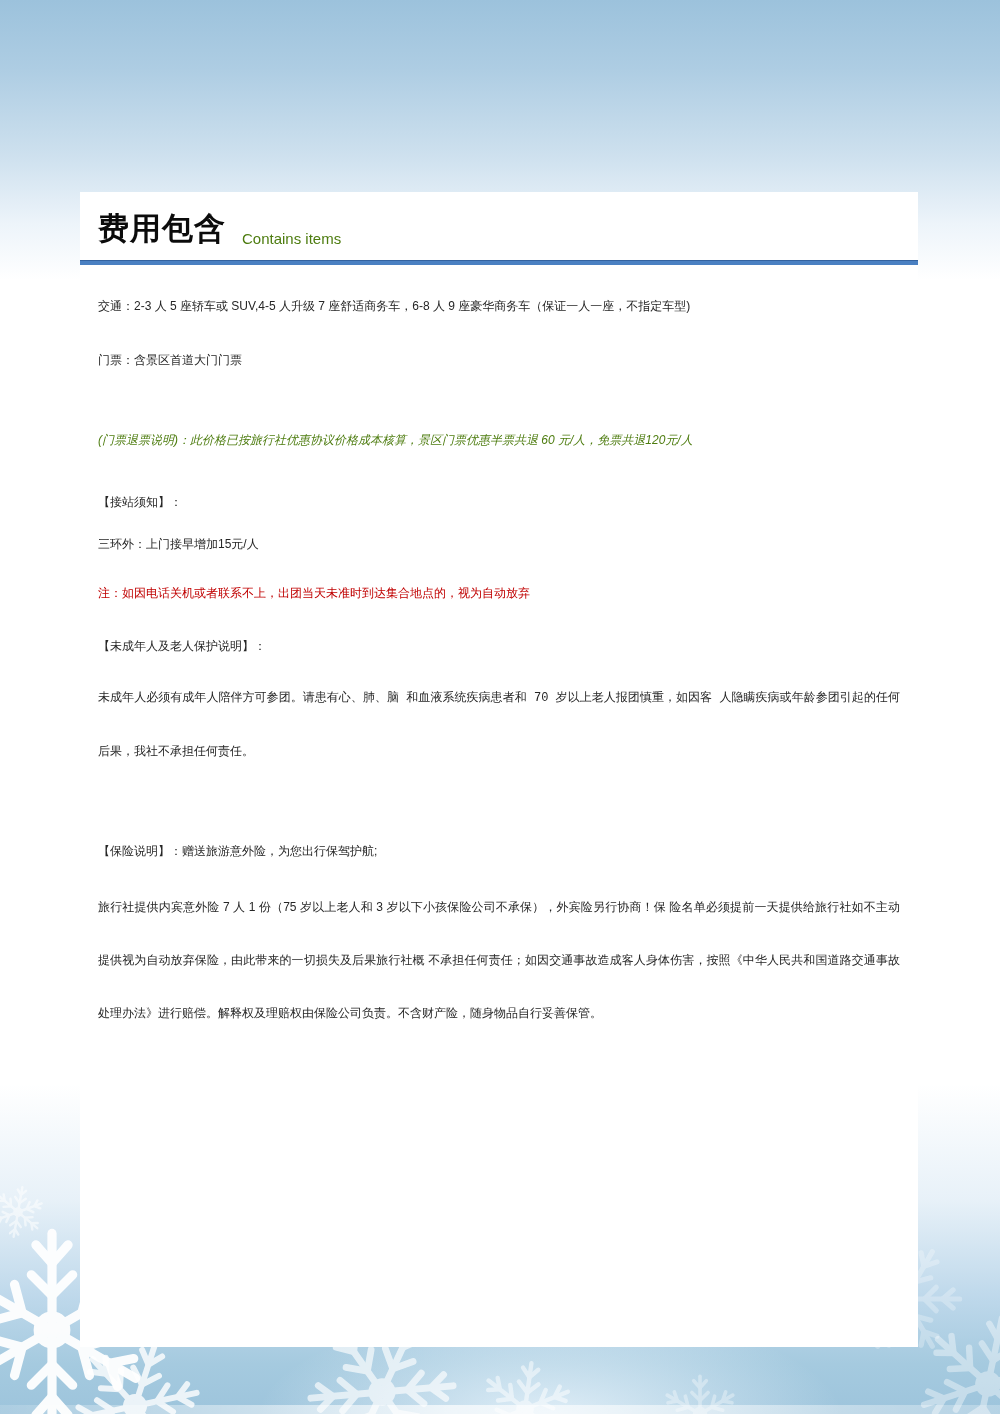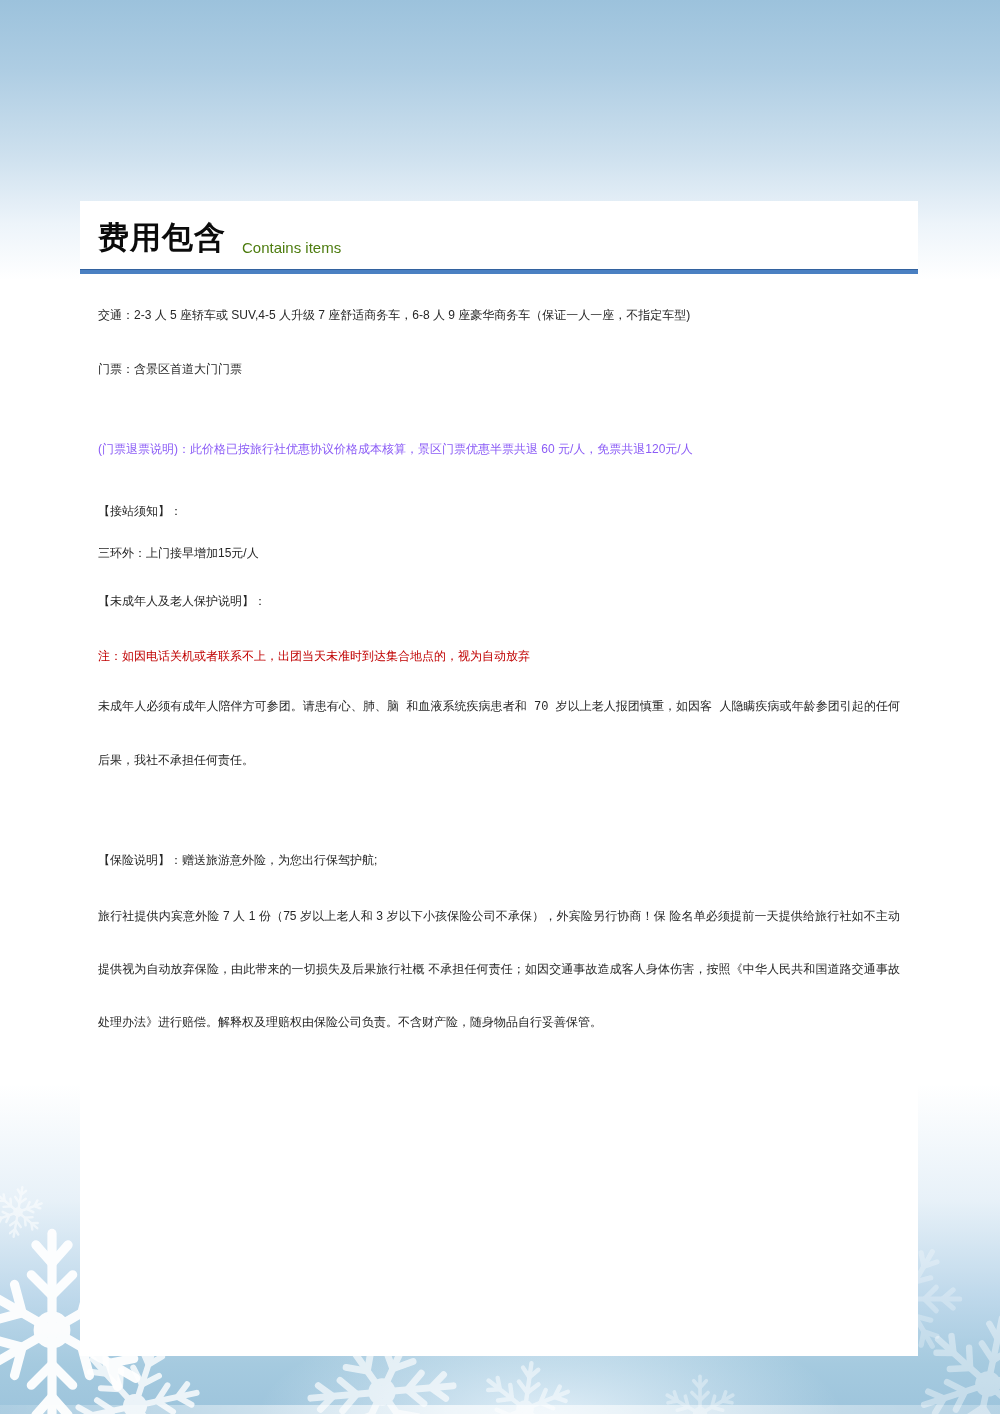--- a/index.html
+++ b/index.html
@@ -46,21 +46,21 @@
     background: linear-gradient(to right,
       rgba(255,255,255,0.15),
       rgba(255,255,255,0.7) 45%,
       rgba(255,255,255,0.25));
   }
   .flakes-svg { position: absolute; bottom: 0; left: 0; }
 
   
   .sheet {
     position: absolute;
-    left: 80px; top: 201px;
+    left: 80px; top: 192px;
     width: 838px; height: 1155px;
     background: #ffffff;
     padding: 0 18px;
   }
 
   .sheet-header {
     display: flex;
     align-items: flex-end;
     padding-top: 16px;
   }
@@ -87,21 +87,21 @@
 
   
   .para {
     font-size: 12px;
     color: #262626;
     line-height: 54px;
     text-align: justify;
   }
   .p-transport { margin-top: 14px; }
   .p-ticket    { margin-top: 0; }
-  .p-refund    { margin-top: 26px; color: #8b5cf6; }
+  .p-refund    { margin-top: 26px; color: #4d7c0f; font-style: italic; }
   .p-pickup-h  { margin-top: 14px; line-height: 42px; }
   .p-pickup    { margin-top: 18px; line-height: 30px; }
   .p-pickup2   { margin-top: 6px;  line-height: 30px; }
   .p-note      { margin-top: 14px; line-height: 40px; color: #c00000; }
   .p-minor-h   { margin-top: 12px; line-height: 42px; }
   .p-minor     { margin-top: 4px; font-family: Liberation Mono, monospace; }
   .p-insur-h   { margin-top: 46px; line-height: 52px; }
   .p-insur     { margin-top: 4px; line-height: 53px; }
 </style>
 </head>
@@ -149,23 +149,23 @@
 
   <p class="para p-ticket">门票：含景区首道大门门票</p>
 
   <p class="para p-refund">(门票退票说明)：此价格已按旅行社优惠协议价格成本核算，景区门票优惠半票共退 60 元/人，免票共退120元/人</p>
 
   <p class="para p-pickup-h">【接站须知】：</p>
 
 
   <p class="para p-pickup2">三环外：上门接早增加15元/人</p>
 
+  <p class="para p-note">注：如因电话关机或者联系不上，出团当天未准时到达集合地点的，视为自动放弃</p>
+
   <p class="para p-minor-h">【未成年人及老人保护说明】：</p>
-
-  <p class="para p-note">注：如因电话关机或者联系不上，出团当天未准时到达集合地点的，视为自动放弃</p>
 
   <p class="para p-minor">未成年人必须有成年人陪伴方可参团。请患有心、肺、脑 和血液系统疾病患者和 70 岁以上老人报团慎重，如因客 人隐瞒疾病或年龄参团引起的任何后果，我社不承担任何责任。</p>
 
   <p class="para p-insur-h">【保险说明】：赠送旅游意外险，为您出行保驾护航;</p>
 
   <p class="para p-insur">旅行社提供内宾意外险 7 人 1 份（75 岁以上老人和 3 岁以下小孩保险公司不承保），外宾险另行协商！保 险名单必须提前一天提供给旅行社如不主动提供视为自动放弃保险，由此带来的一切损失及后果旅行社概 不承担任何责任；如因交通事故造成客人身体伤害，按照《中华人民共和国道路交通事故处理办法》进行赔偿。解释权及理赔权由保险公司负责。不含财产险，随身物品自行妥善保管。</p>
 
 </div>
 
 </body></html>

